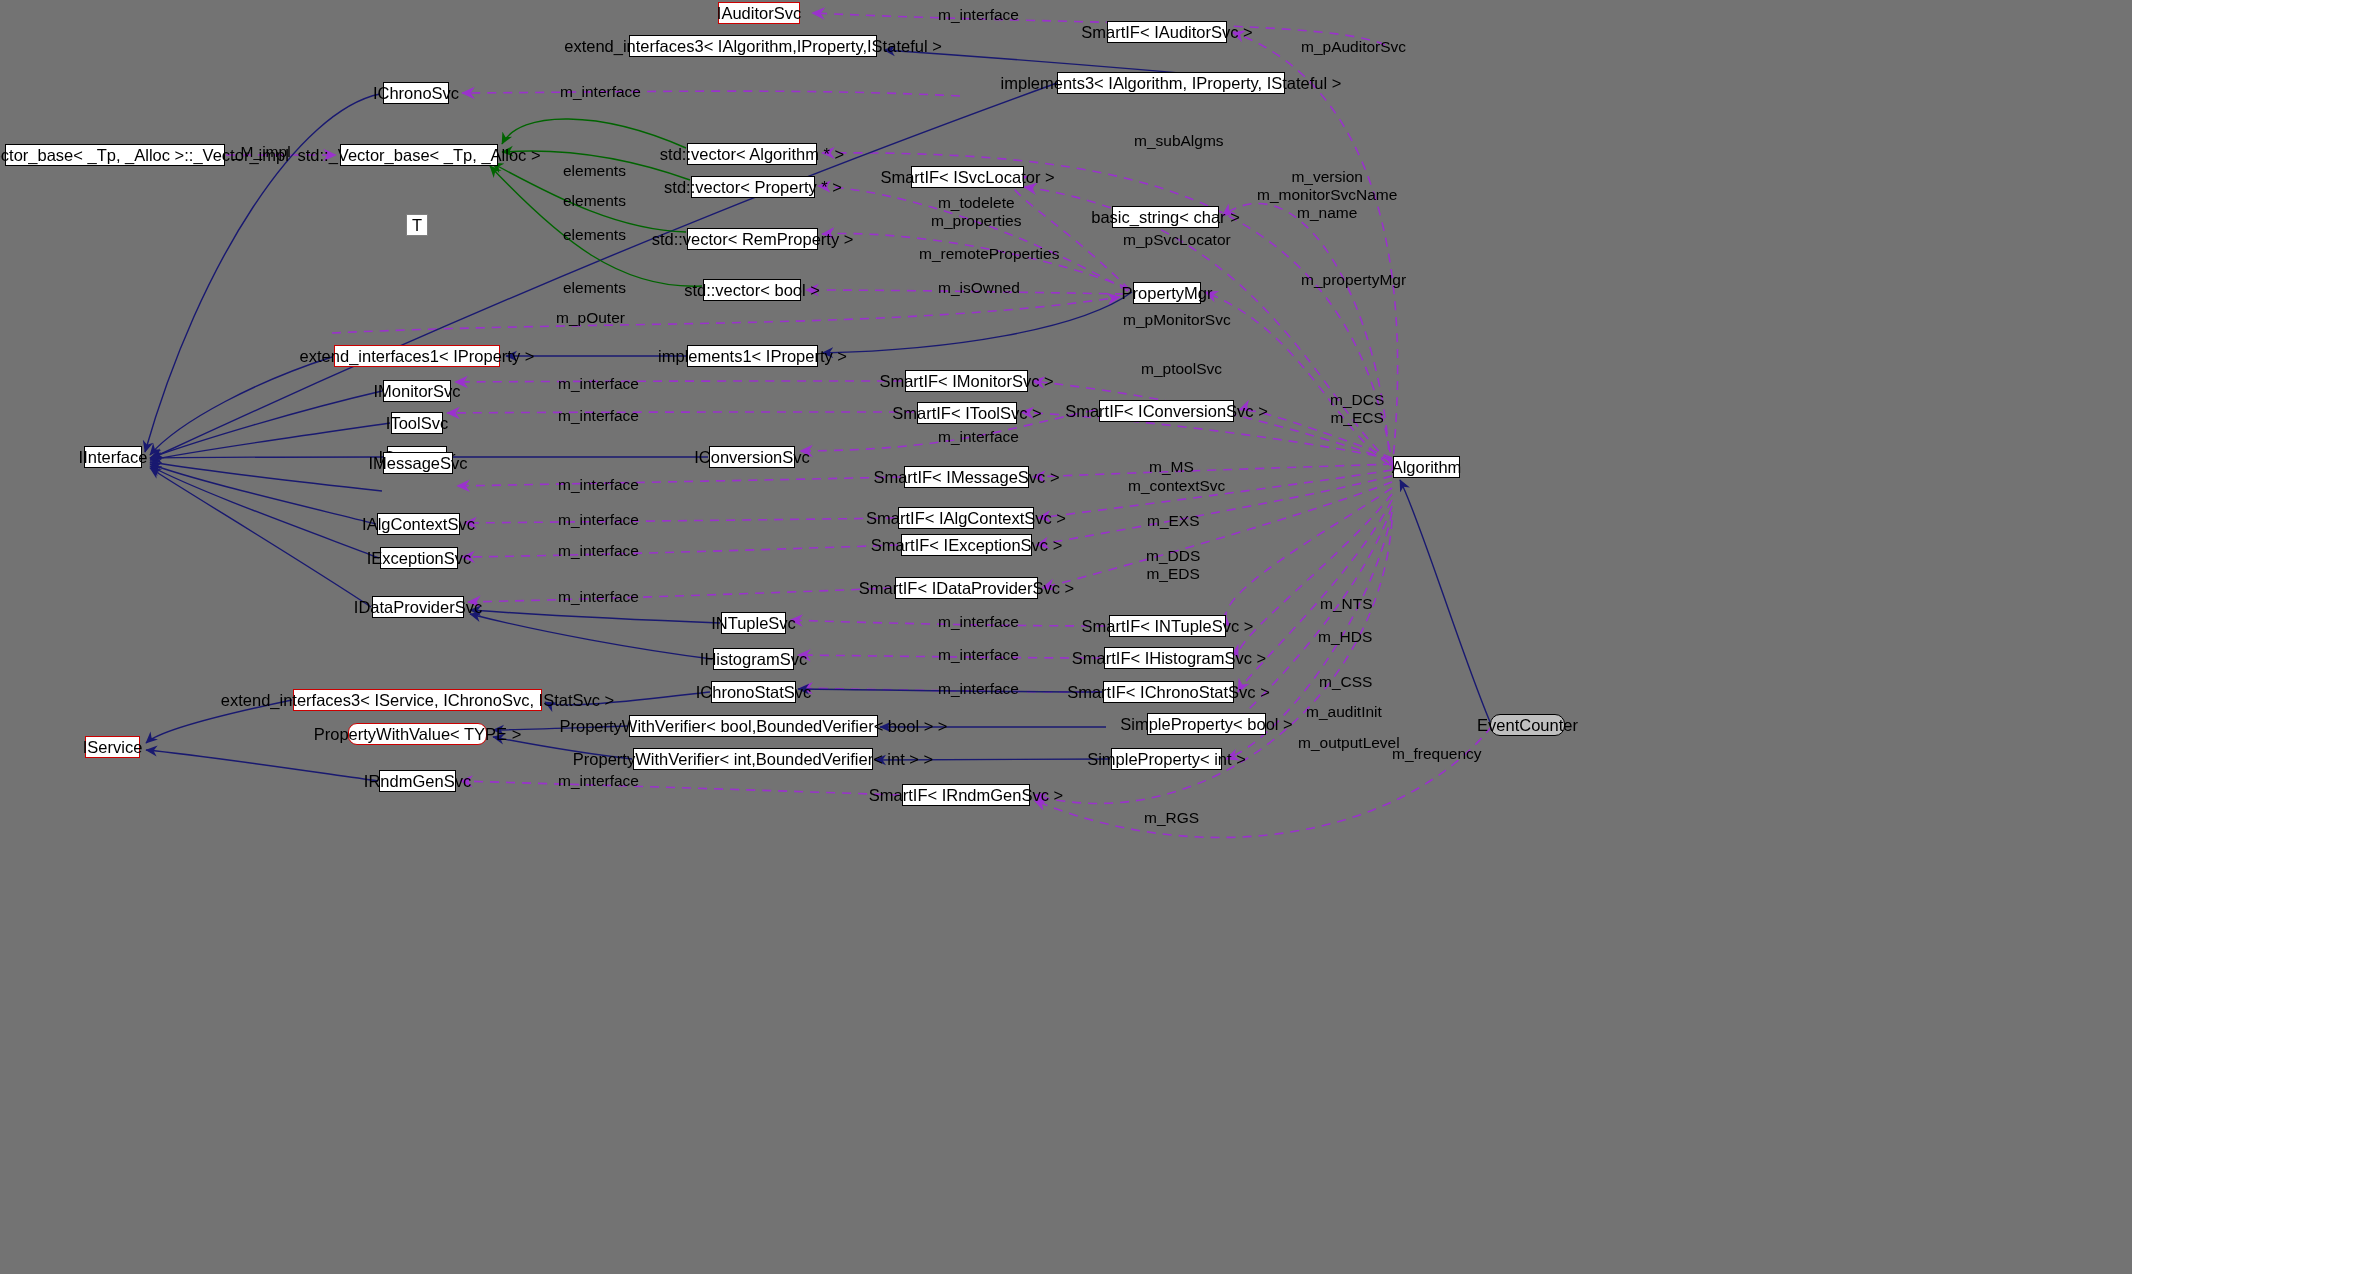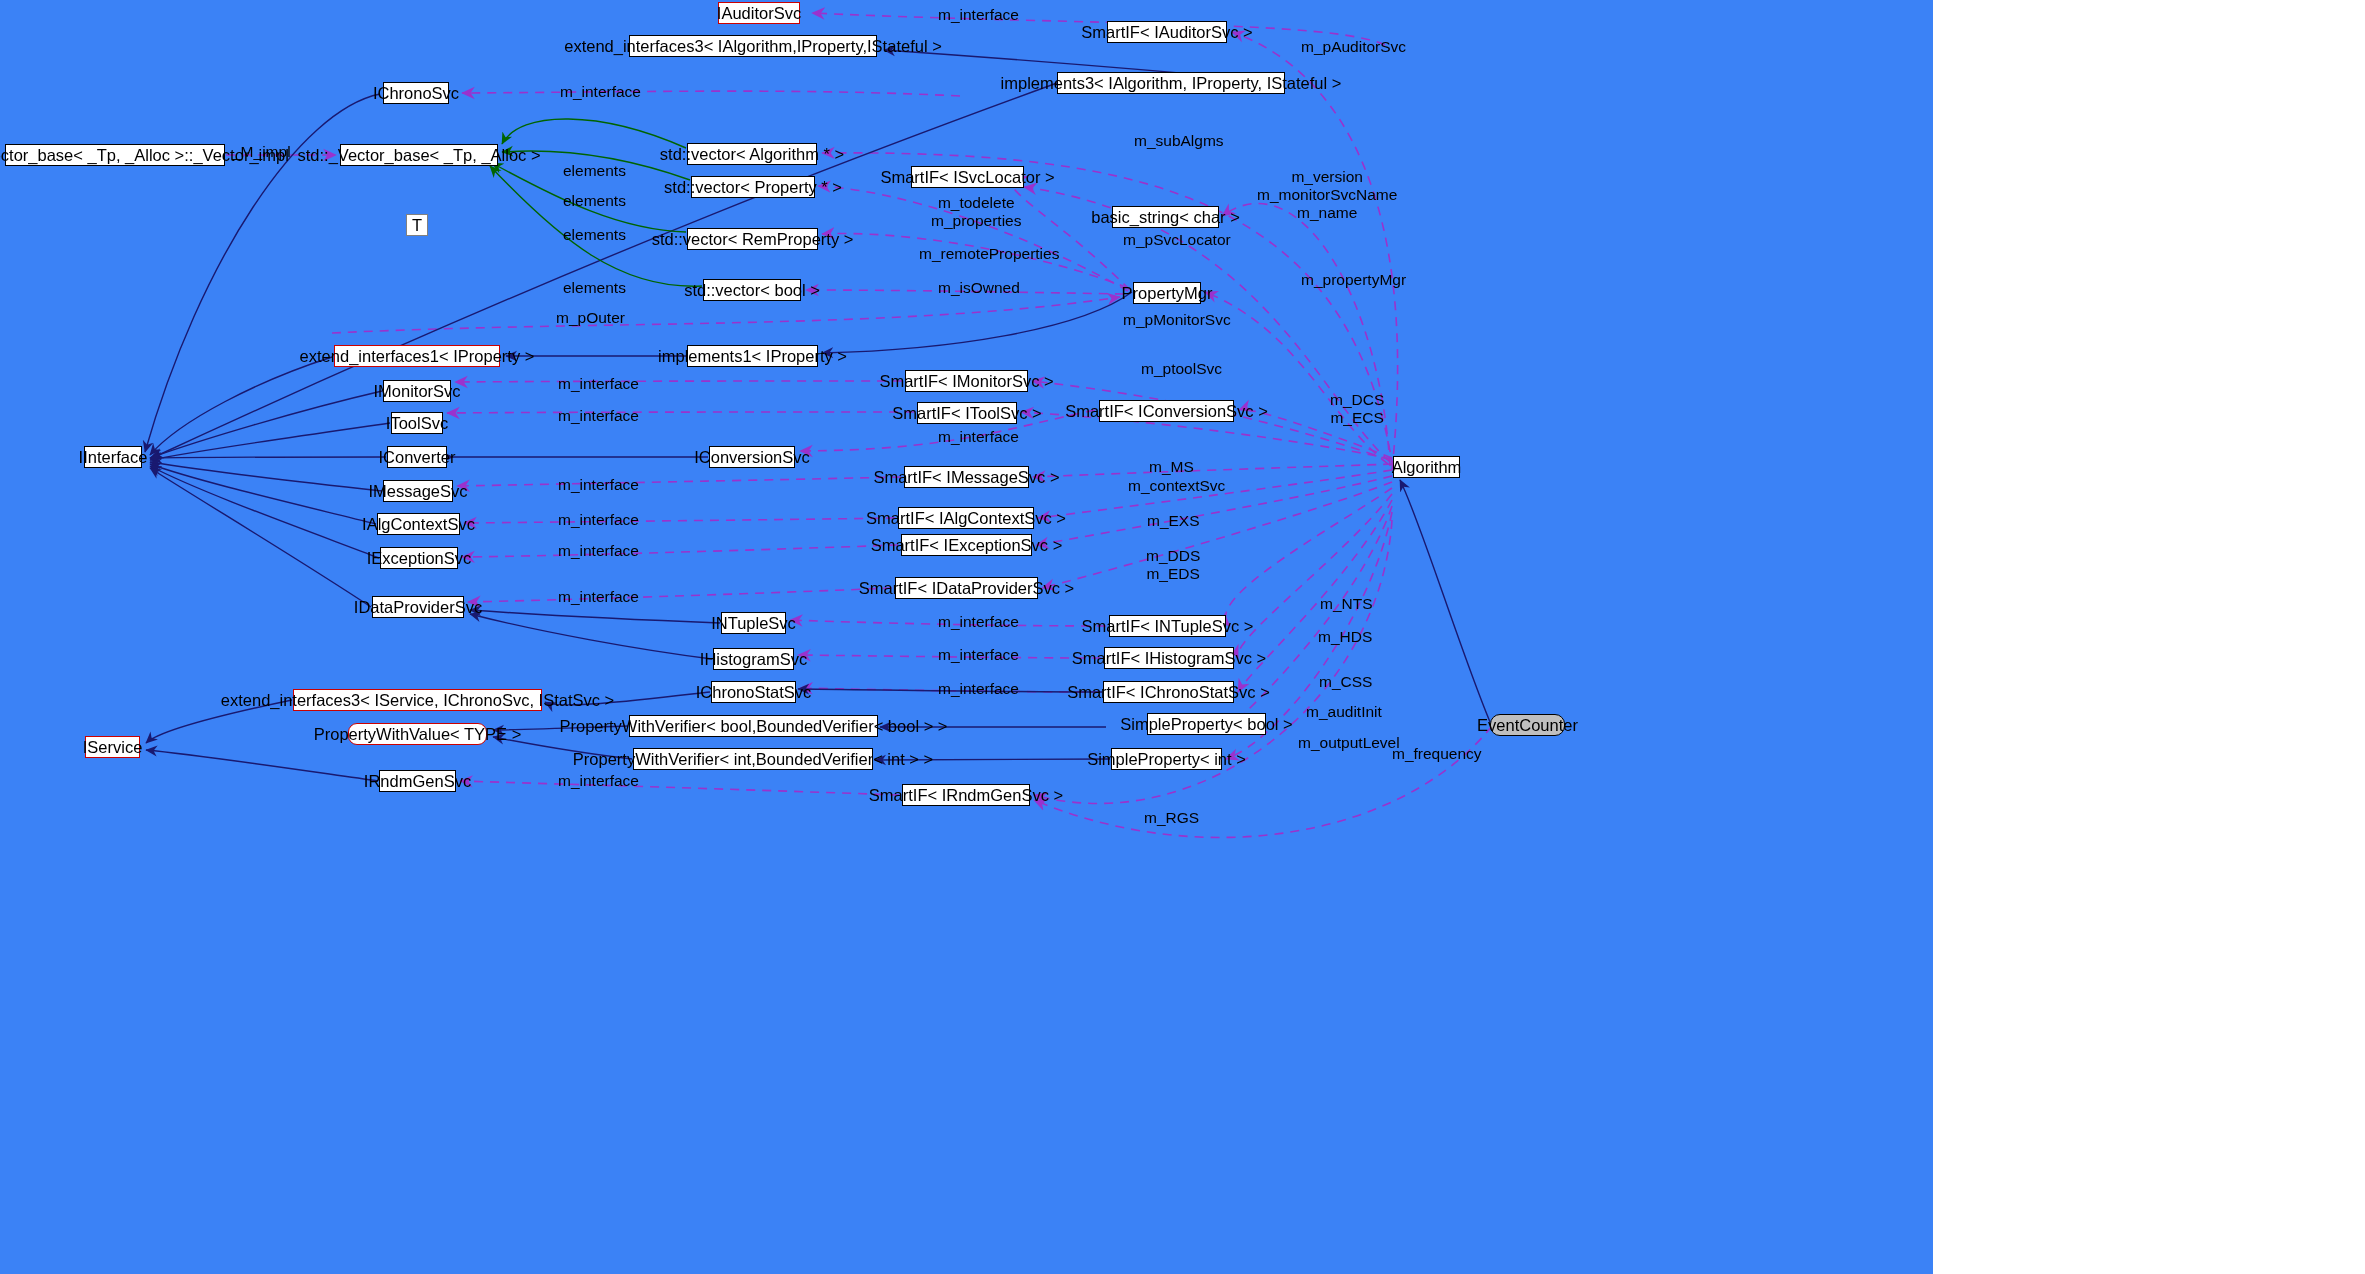--- a/index.html
+++ b/index.html
@@ -1,21 +1,21 @@
 <!DOCTYPE html>
 <html><head>
 <meta charset="utf-8">
 <title>EventCounter Collaboration Diagram</title>
 <style>
   html,body{margin:0;padding:0;background:#ffffff;}
   #canvas{
     position:relative;
-    width:1933px;
+    width:2132px;
     height:1274px;
-    background:#3b82f6;
+    background:#737373;
     font-family:"Liberation Sans", sans-serif;
     overflow:hidden;
   }
   svg#edges{position:absolute;left:0;top:0;width:2365px;height:1274px;}
   .node{
     position:absolute;
     box-sizing:border-box;
     border:1px solid #000000;
     background:#ffffff;
     color:#000000;
@@ -155,21 +155,21 @@
       <div class="node red" style="left: 334px; top: 345px; width: 166px; height: 22px;">extend_interfaces1&lt; IProperty &gt;</div>
       <div class="node" style="left: 687px; top: 345px; width: 131px; height: 22px;">implements1&lt; IProperty &gt;</div>
       <div class="node" style="left: 383px; top: 380px; width: 68px; height: 22px;">IMonitorSvc</div>
       <div class="node" style="left: 905px; top: 370px; width: 123px; height: 22px;">SmartIF&lt; IMonitorSvc &gt;</div>
       <div class="node" style="left: 391px; top: 412px; width: 52px; height: 22px;">IToolSvc</div>
       <div class="node" style="left: 917px; top: 402px; width: 100px; height: 22px;">SmartIF&lt; IToolSvc &gt;</div>
       <div class="node" style="left: 1099px; top: 400px; width: 135px; height: 22px;">SmartIF&lt; IConversionSvc &gt;</div>
       <div class="node" style="left: 387px; top: 446px; width: 60px; height: 22px;">IConverter</div>
       <div class="node" style="left: 709px; top: 446px; width: 86px; height: 22px;">IConversionSvc</div>
       <div class="node" style="left: 84px; top: 446px; width: 58px; height: 22px;">IInterface</div>
-      <div class="node" style="left: 383px; top: 480px; width: 70px; height: 22px;">IMessageSvc</div>
+      <div class="node" style="left: 383px; top: 452px; width: 70px; height: 22px;">IMessageSvc</div>
       <div class="node" style="left: 904px; top: 466px; width: 125px; height: 22px;">SmartIF&lt; IMessageSvc &gt;</div>
       <div class="node" style="left: 1393px; top: 456px; width: 67px; height: 22px;">Algorithm</div>
       <div class="node" style="left: 377px; top: 513px; width: 83px; height: 22px;">IAlgContextSvc</div>
       <div class="node" style="left: 898px; top: 507px; width: 136px; height: 22px;">SmartIF&lt; IAlgContextSvc &gt;</div>
       <div class="node" style="left: 380px; top: 547px; width: 78px; height: 22px;">IExceptionSvc</div>
       <div class="node" style="left: 901px; top: 534px; width: 131px; height: 22px;">SmartIF&lt; IExceptionSvc &gt;</div>
       <div class="node" style="left: 372px; top: 596px; width: 92px; height: 22px;">IDataProviderSvc</div>
       <div class="node" style="left: 895px; top: 577px; width: 143px; height: 22px;">SmartIF&lt; IDataProviderSvc &gt;</div>
       <div class="node" style="left: 721px; top: 612px; width: 65px; height: 22px;">INTupleSvc</div>
       <div class="node" style="left: 1109px; top: 615px; width: 117px; height: 22px;">SmartIF&lt; INTupleSvc &gt;</div>

